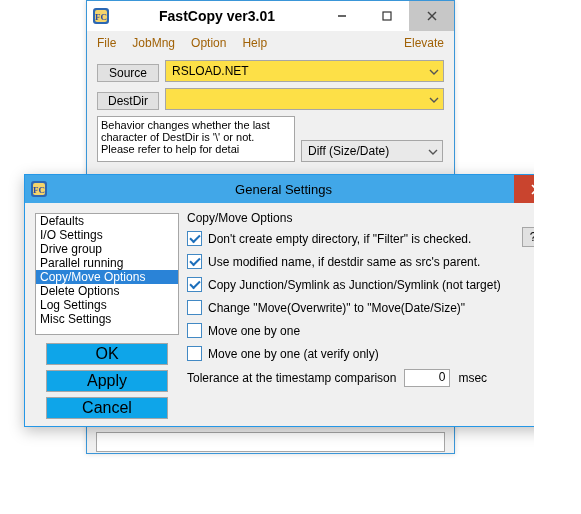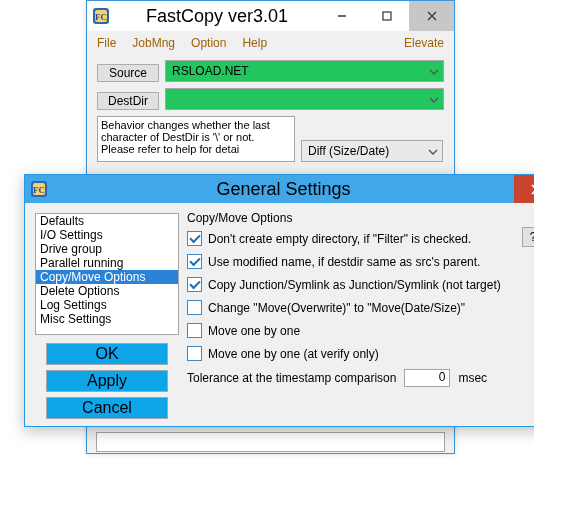--- a/index.html
+++ b/index.html
@@ -1,42 +1,42 @@
 <!DOCTYPE html>
 <html><head>
 <meta charset="utf-8">
 <style>
   html,body{margin:0;padding:0;font-family:"Segoe UI",Tahoma,sans-serif;font-size:12px;color:#000;background:#fff;}
   .stage{position:relative;width:534px;height:514px;overflow:hidden;}
   
   .win-main{position:absolute;left:86px;top:0;width:367px;height:452px;border:1px solid #3a96d8;background:#f0f0f0;box-shadow:0 0 5px rgba(0,0,0,.15);}
   .win-main .titlebar{height:30px;background:#fff;display:flex;align-items:center;}
   .win-main .titlebar .tb-icon{width:16px;height:16px;margin:0 6px;}
-  .win-main .titlebar .tb-title{flex:1;text-align:center;font-size:18px;color:#000;}
+  .win-main .titlebar .tb-title{flex:1;text-align:center;font-size:14px;color:#000;font-weight:bold;}
   .win-main .tb-btns{display:flex;align-items:stretch;height:100%;}
   .win-main .tb-btn{width:45px;display:flex;align-items:center;justify-content:center;color:#555;background:#fff;}
   .win-main .tb-btn.close{background:#c7c7c7;color:#555;}
   .win-main .tb-btn svg{display:block;}
   .menubar{height:20px;padding:2px 10px 4px 10px;display:flex;align-items:center;gap:16px;color:#a16207;background:#f0f0f0;}
   .menubar .spacer{flex:1;}
   .row{display:flex;align-items:flex-end;padding:3px 10px;gap:6px;}
   .btn-lbl{border:1px solid #adadad;background:#e1e1e1;padding:1px 6px;font-size:12px;min-width:48px;text-align:center;}
-  .combo{flex:1;height:20px;border:1px solid #a6a6a6;background:#22c55e;display:flex;align-items:center;justify-content:flex-end;padding:0 4px 0 6px;}
+  .combo{flex:1;height:20px;border:1px solid #a6a6a6;background:#fde047;display:flex;align-items:center;justify-content:flex-end;padding:0 4px 0 6px;}
   .combo .combo-val{flex:1;text-align:left;}
   .combo .arrow{color:#555;}
   .behavior-row{display:flex;align-items:flex-end;padding:3px 10px;gap:6px;}
   .behavior-text{width:190px;height:40px;border:1px solid #a6a6a6;background:#fff;font-family:"MS Sans Serif",Tahoma,sans-serif;font-size:11px;line-height:12px;padding:2px 3px;overflow:hidden;white-space:pre-wrap;}
   .diff-combo{width:130px;height:20px;border:1px solid #a6a6a6;background:#e9e9e9;display:flex;align-items:center;justify-content:space-between;padding:0 4px 0 6px;}
   
   .hollow-box{position:absolute;left:96px;top:432px;width:347px;height:18px;border:1px solid #a6a6a6;background:#fff;}
   
   .win-modal{position:absolute;left:24px;top:174px;width:533px;height:251px;border:1px solid #2597e6;background:#fff;box-shadow:0 4px 14px rgba(0,0,0,.25);}
   .mod-title{height:28px;background:#41a7e8;display:flex;align-items:center;color:#fff;}
   .mod-title .mod-icon{width:16px;height:16px;margin:0 6px;}
-  .mod-title .mod-text{flex:1;text-align:center;font-size:18px;color:#000;font-weight:400;}
+  .mod-title .mod-text{flex:1;text-align:center;font-size:13px;color:#000;font-weight:400;}
   .mod-title .mod-close{width:44px;height:100%;background:#c9442e;display:flex;align-items:center;justify-content:center;}
   .mod-body{position:relative;height:calc(100% - 28px);background:#f0f0f0;}
   .cat-list{position:absolute;left:10px;top:10px;width:142px;height:120px;border:1px solid #a6a6a6;background:#fff;overflow:hidden;}
   .cat-item{padding:0 4px;font-size:12px;line-height:14px;white-space:nowrap;}
   .cat-item.sel{background:#2a83d7;color:#fff;}
   .btn{position:absolute;width:120px;height:20px;left:21px;border:1px solid #a6a6a6;background:#0ea5e9;display:flex;align-items:center;justify-content:center;font-size:16px;}
   .btn.ok{top:140px;}
   .btn.apply{top:167px;}
   .btn.cancel{top:194px;}
   .panel{position:absolute;left:162px;top:8px;right:10px;bottom:8px;}

